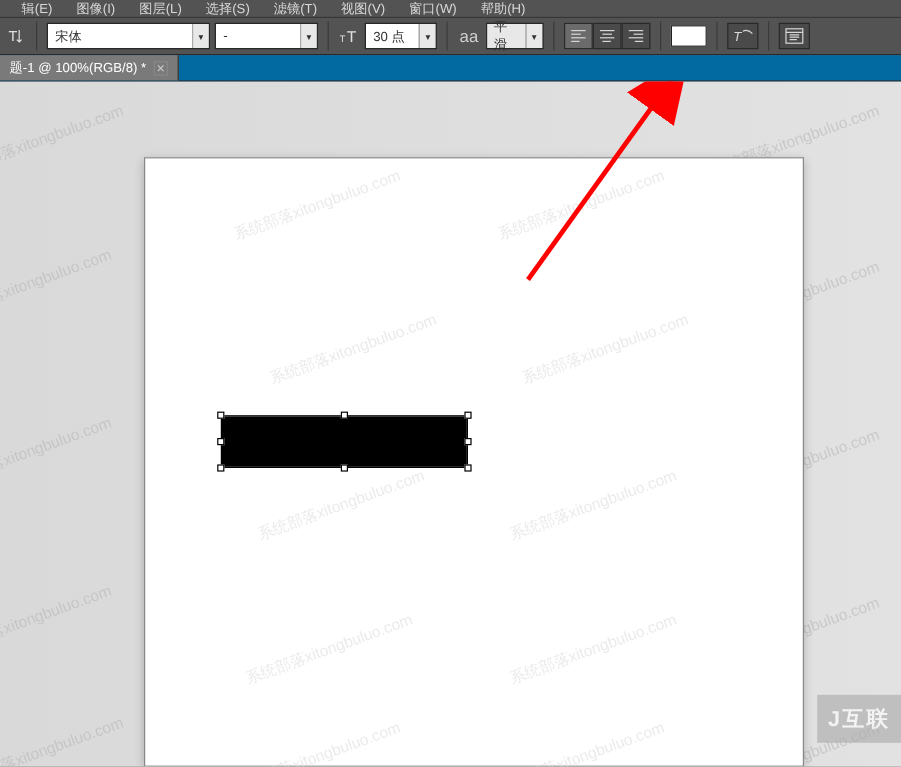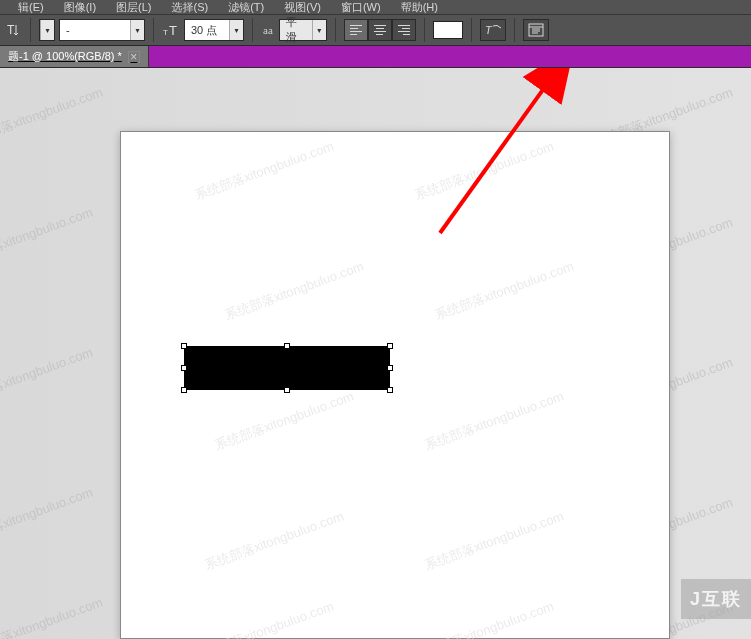--- a/index.html
+++ b/index.html
@@ -79,23 +79,22 @@
       color: #333;
       font-size: 8px;
       cursor: pointer;
     }
     .font-dropdown .dropdown-text { width: 120px; }
     .style-dropdown .dropdown-text { width: 70px; }
     .size-dropdown .dropdown-text { width: 44px; text-align: center; }
     .aa-dropdown .dropdown-text { width: 32px; background:#e8e8e8; }
     .small-label {
       color: #d0d0d0;
-      font-size: 11px;
+      font-size: 14px;
       padding: 0 2px;
-      font-family: Liberation Serif, serif;
     }
     .align-btns {
       display: flex;
       gap: 0;
     }
     .align-btn {
       width: 24px;
       height: 22px;
       border: 1px solid #2a2a2a;
       background: #4a4a4a;
@@ -129,25 +128,24 @@
       border: 1px solid #2a2a2a;
       background: #4a4a4a;
       display: flex;
       align-items: center;
       justify-content: center;
       cursor: pointer;
       color: #d8d8d8;
     }
     .tab-bar {
       height: 22px;
-      background: #a21caf;
+      background: #0369a1;
       border-bottom: 1px solid #2a2a2a;
       display: flex;
       align-items: stretch;
-      text-decoration: underline;
     }
     .doc-tab {
       background: #7a7a7a;
       color: #fff;
       font-size: 11px;
       padding: 0 8px;
       display: flex;
       align-items: center;
       gap: 6px;
       border-right: 1px solid #333;
@@ -264,20 +262,21 @@
 
 <div class="options-bar">
   <div class="tool-icon">
     <svg width="16" height="16" viewBox="0 0 16 16">
         <text x="2" y="12" font-size="12" fill="#e0e0e0">T</text>
         <path d="M11 3 L11 13 M9 11 L11 13 L13 11" stroke="#e0e0e0" stroke-width="1" fill="none"></path>
       </svg>
   </div>
   <div class="divider"></div>
   <div class="dropdown font-dropdown">
+    <div class="dropdown-text">宋体</div>
     <div class="dropdown-arrow">▾</div>
   </div>
   <div class="dropdown style-dropdown">
     <div class="dropdown-text">-</div>
     <div class="dropdown-arrow">▾</div>
   </div>
   <div class="divider"></div>
   <div class="tool-icon">
     <svg width="16" height="16" viewBox="0 0 16 16">
         <text x="0" y="13" font-size="8" fill="#e0e0e0">T</text>

